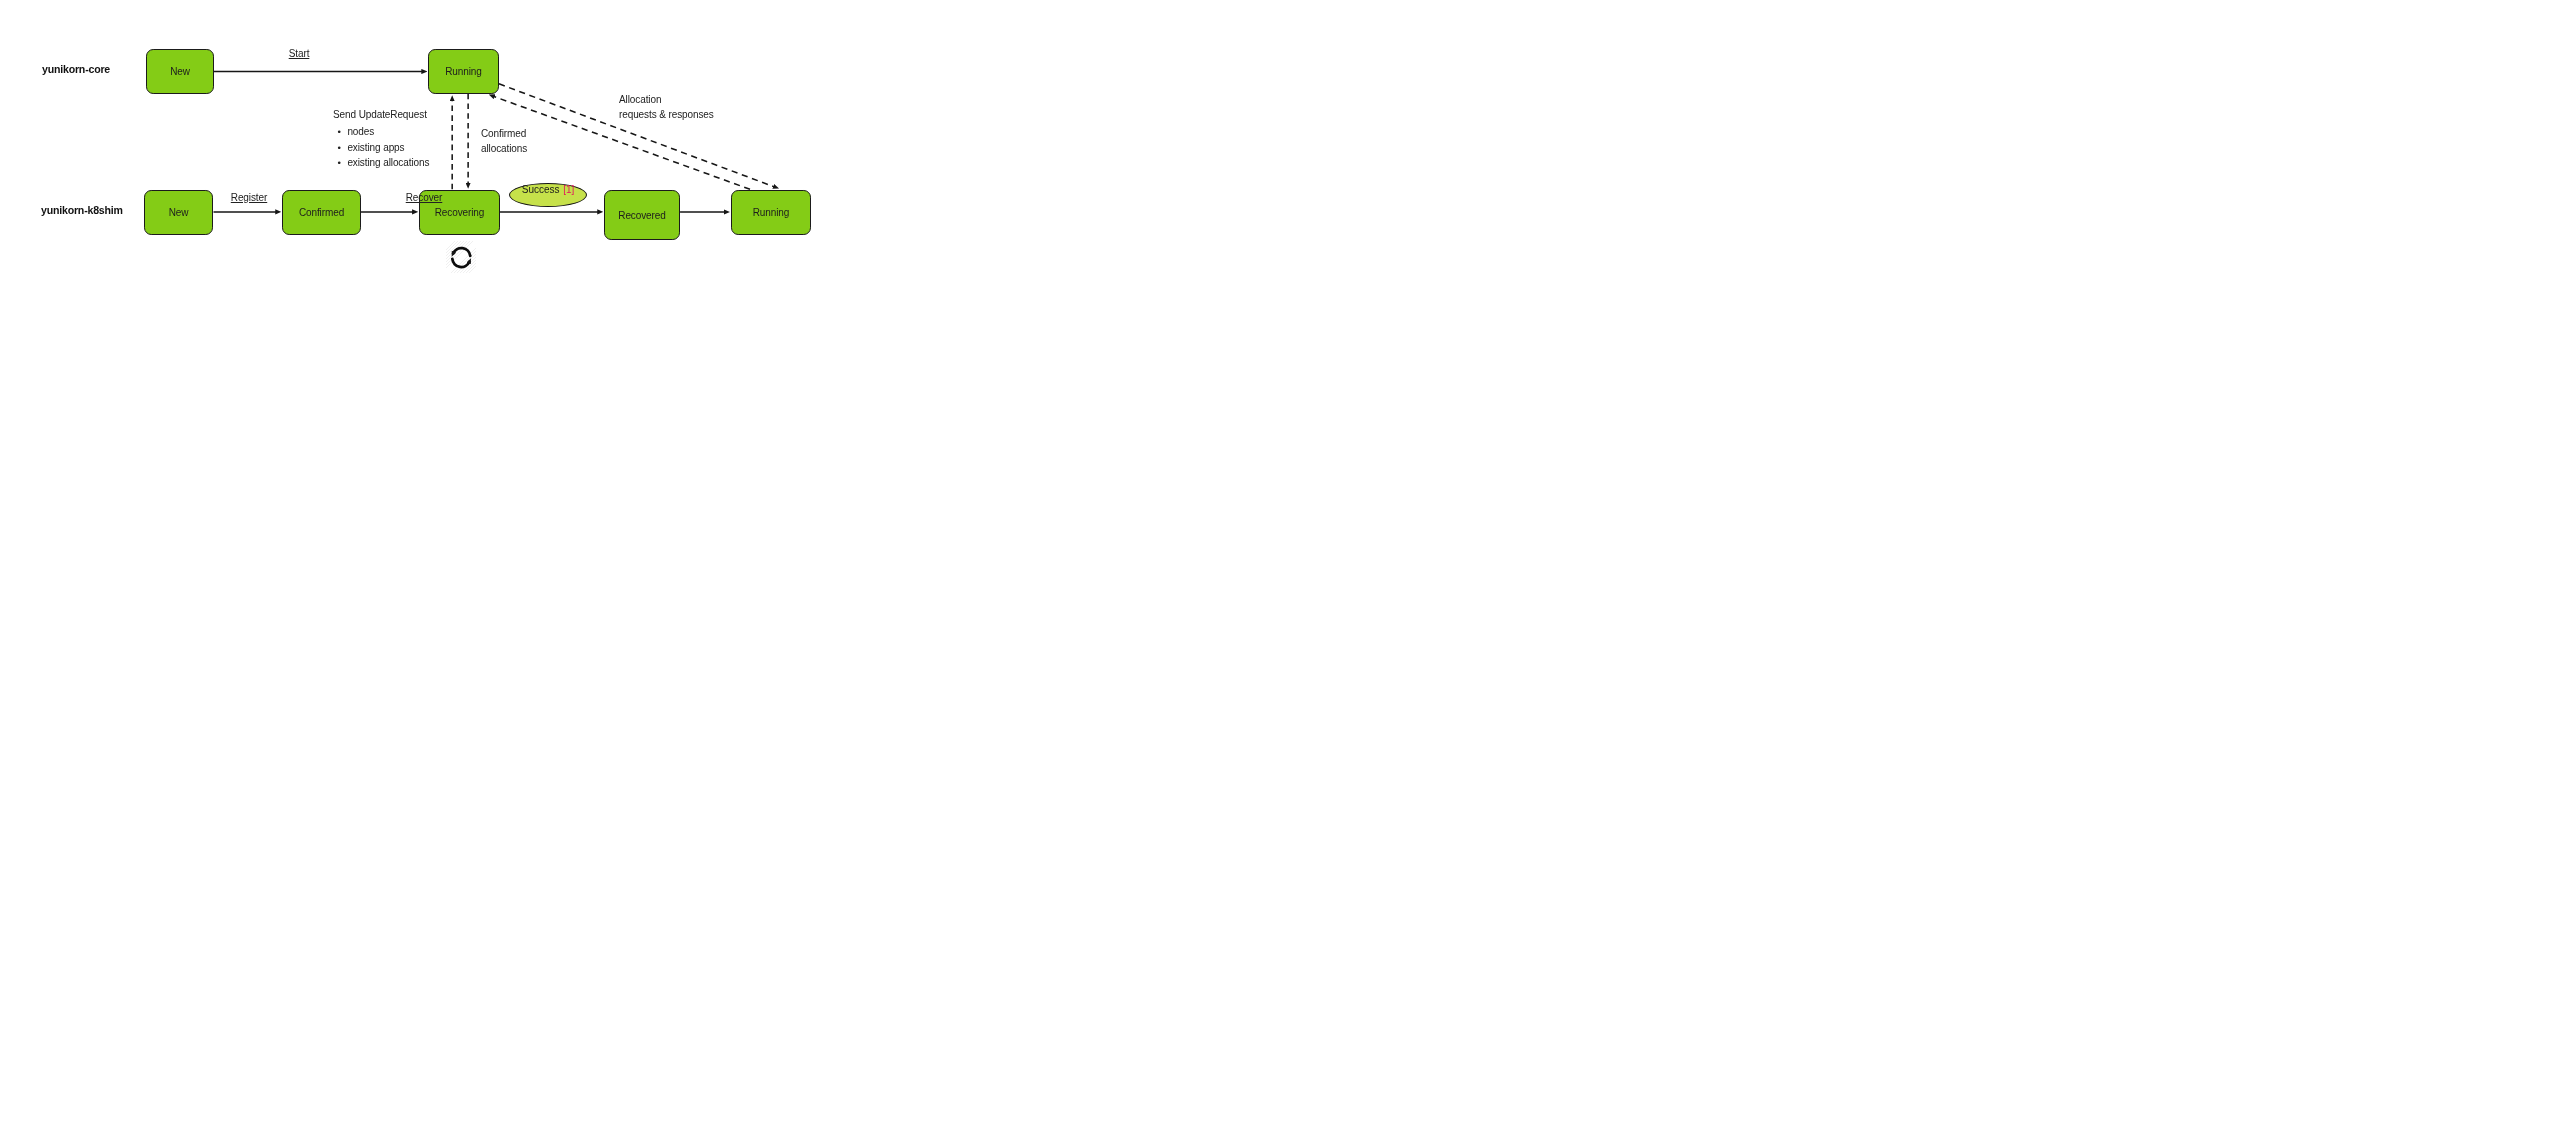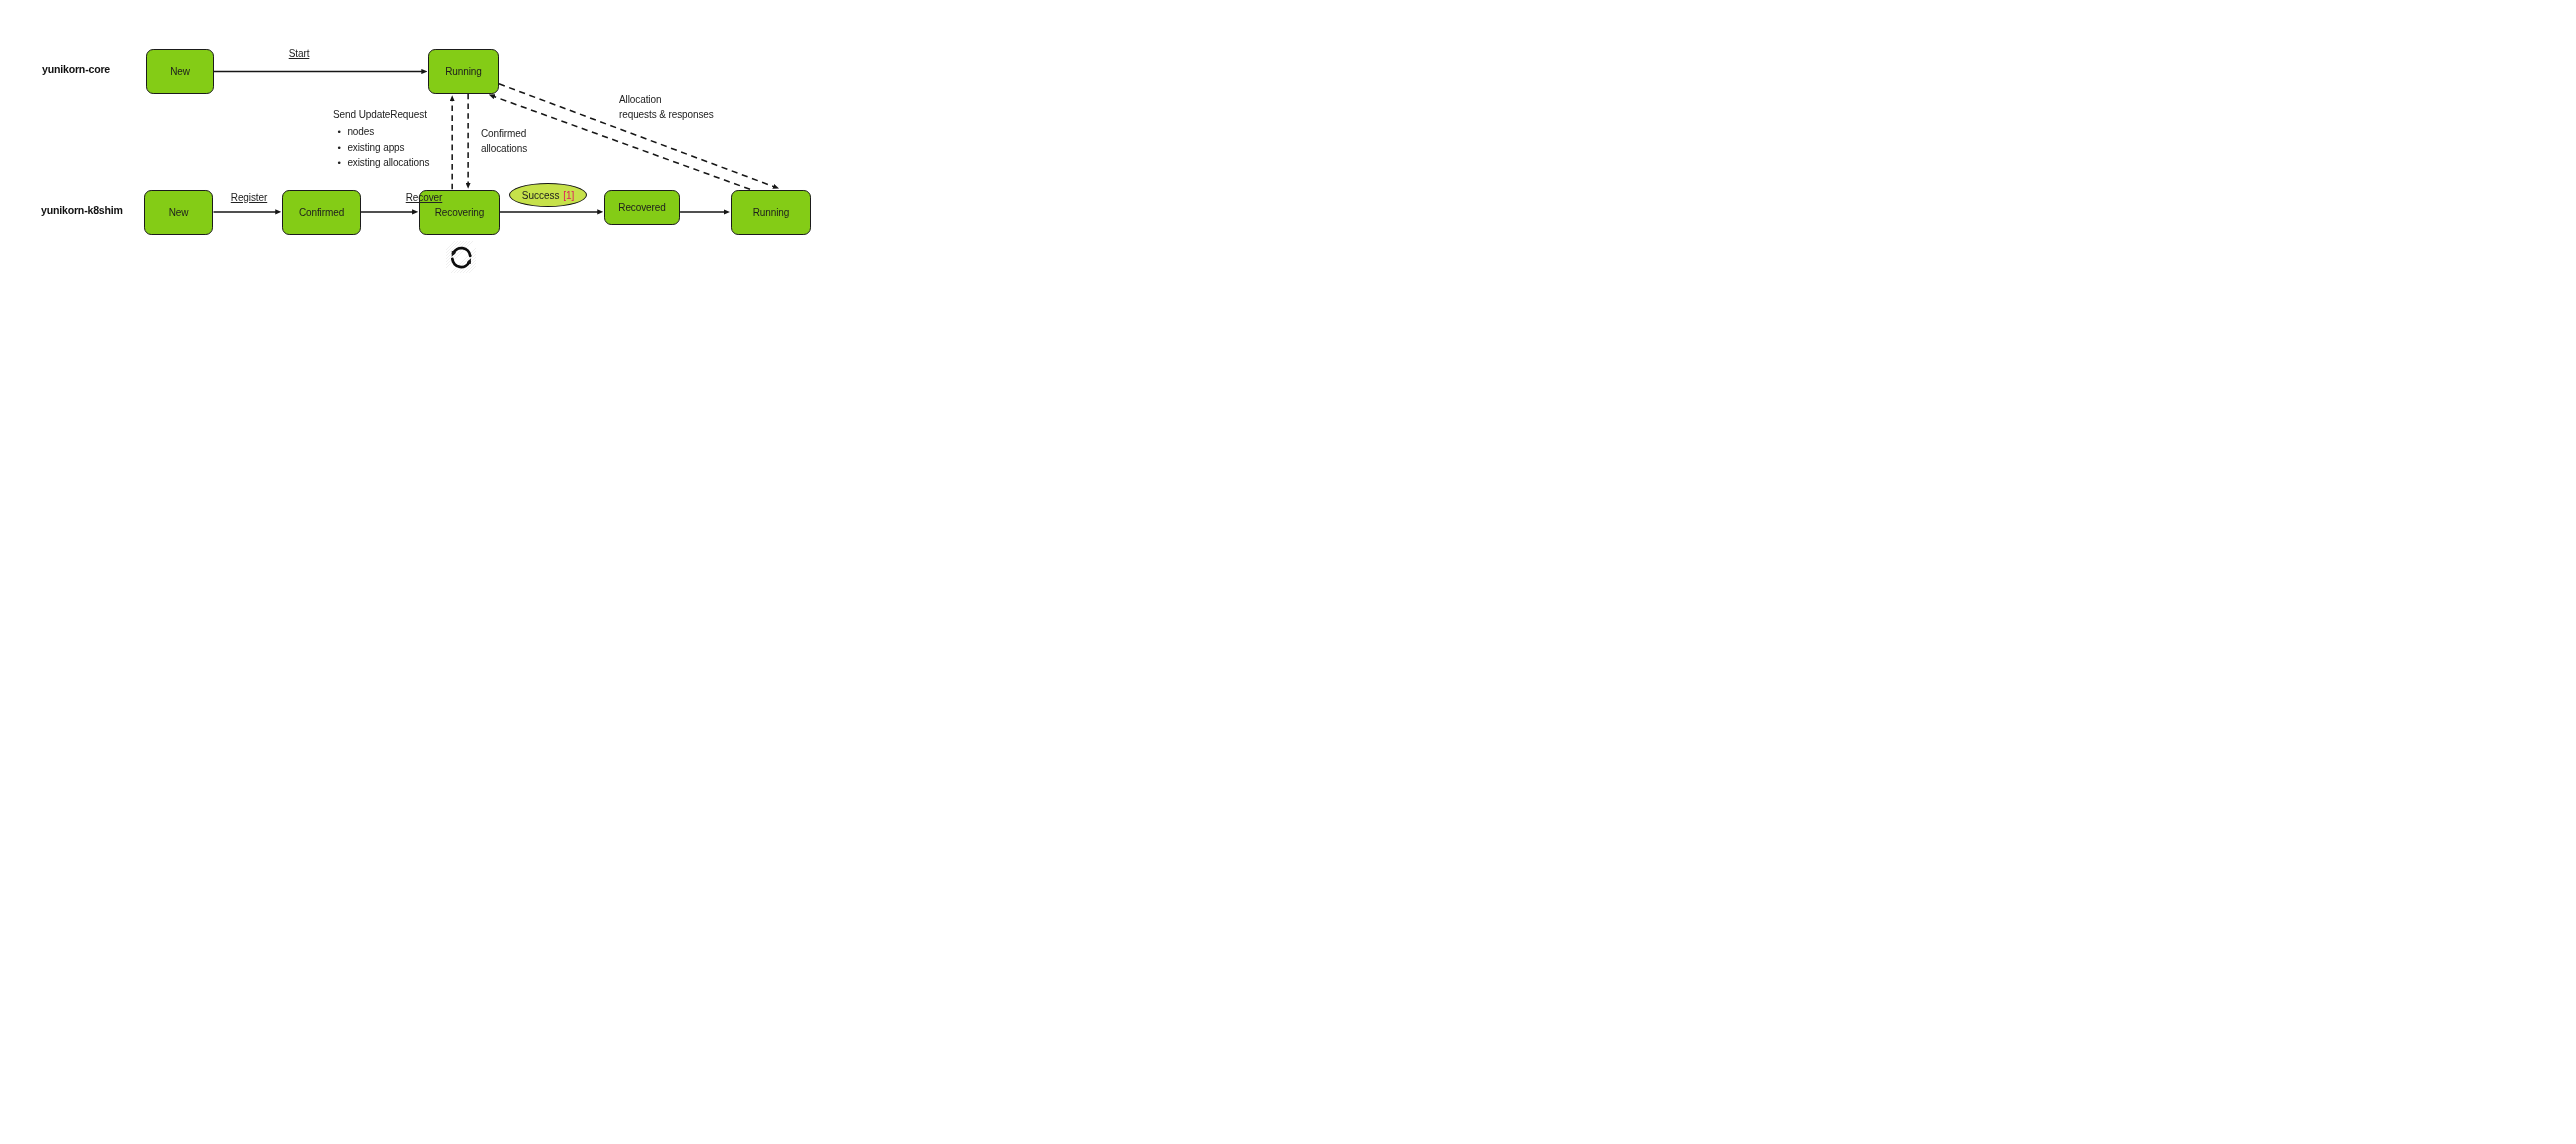--- a/index.html
+++ b/index.html
@@ -16,21 +16,21 @@
   .note{position:absolute;font-size:10px;color:#222;letter-spacing:-0.1px;white-space:nowrap;}
   .note.center{text-align:center;text-decoration:underline;}
   .twoline{line-height:15px;}
   .su{position:absolute;left:333px;top:107px;font-size:10px;color:#222;letter-spacing:-0.1px;}
   .su-title{line-height:15.5px;white-space:nowrap;}
   .su ul{margin:1.5px 0 0 0;padding:0;list-style:none;}
   .su li{line-height:15.5px;position:relative;padding-left:14.4px;white-space:nowrap;}
   .su li .dot{position:absolute;left:4.6px;top:0;font-size:9.8px;}
   .ellipse{position:absolute;left:509px;top:183px;width:78px;height:24px;border-radius:50%;
            background:#c6e14a;border:0.9px solid #161616;box-sizing:border-box;
-           display:flex;align-items:center;justify-content:center;font-size:10px;color:#1c1c1c;white-space:nowrap;}
+           display:flex;align-items:flex-start;justify-content:center;font-size:10px;color:#1c1c1c;white-space:nowrap;}
   .ellipse .ref{color:#e0195d;margin-left:3.6px;}
   .refresh-wrap{position:absolute;left:446px;top:241px;width:30px;height:32px;
         background:repeating-linear-gradient(-45deg, rgba(0,0,0,0.06) 0 0.6px, rgba(0,0,0,0) 0.6px 2.2px);
         display:flex;align-items:center;justify-content:center;}
 </style>
 </head>
 <body>
 
 <div class="canvas">
 
@@ -70,21 +70,21 @@
 
   <div class="box" style="left:144px;top:190px;width:69px;height:45px;">
     <span>New</span>
   </div>
   <div class="box" style="left:282px;top:190px;width:79px;height:45px;">
     <span>Confirmed</span>
   </div>
   <div class="box" style="left:419px;top:190px;width:81px;height:45px;">
     <span>Recovering</span>
   </div>
-  <div class="box" style="left:604px;top:190px;width:76px;height:35px;">
+  <div class="box" style="left:604px;top:190px;width:76px;height:50px;">
     <span>Recovered</span>
   </div>
   <div class="box" style="left:731px;top:190px;width:80px;height:45px;">
     <span>Running</span>
   </div>
 
   <div class="note center" style="left:273px;top:48px;width:52px;">Start</div>
   <div class="note center" style="left:223px;top:192px;width:52px;">Register</div>
   <div class="note center" style="left:366px;top:192px;width:52px;margin-left:32px;">Recover</div>
 

